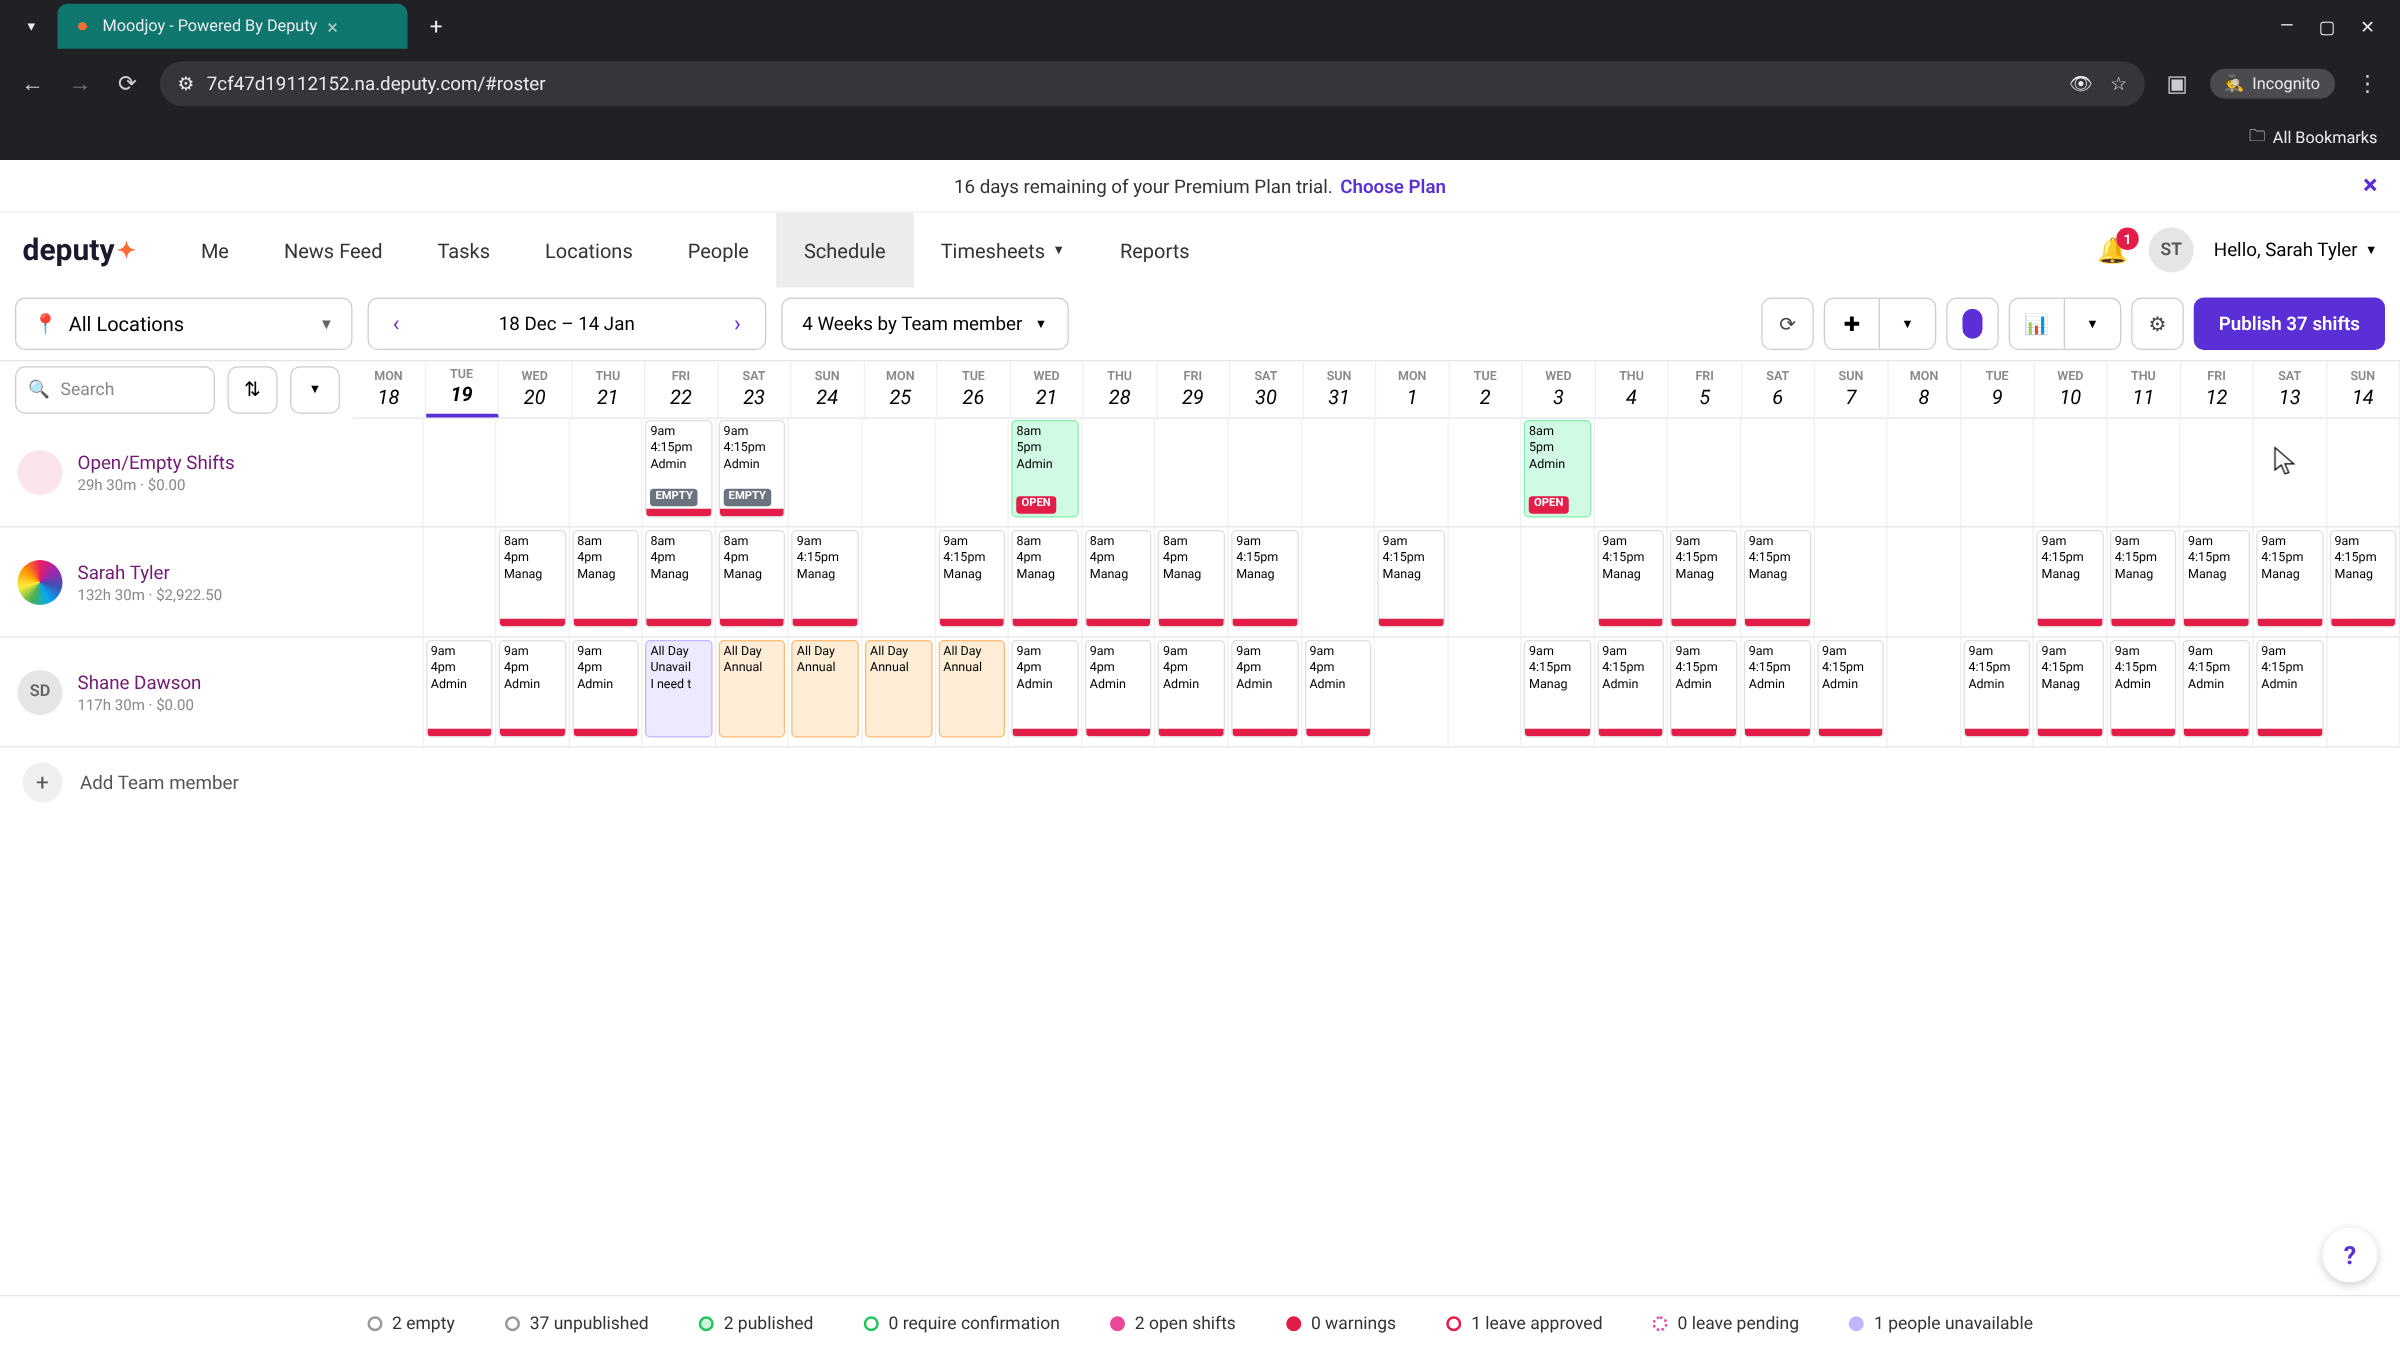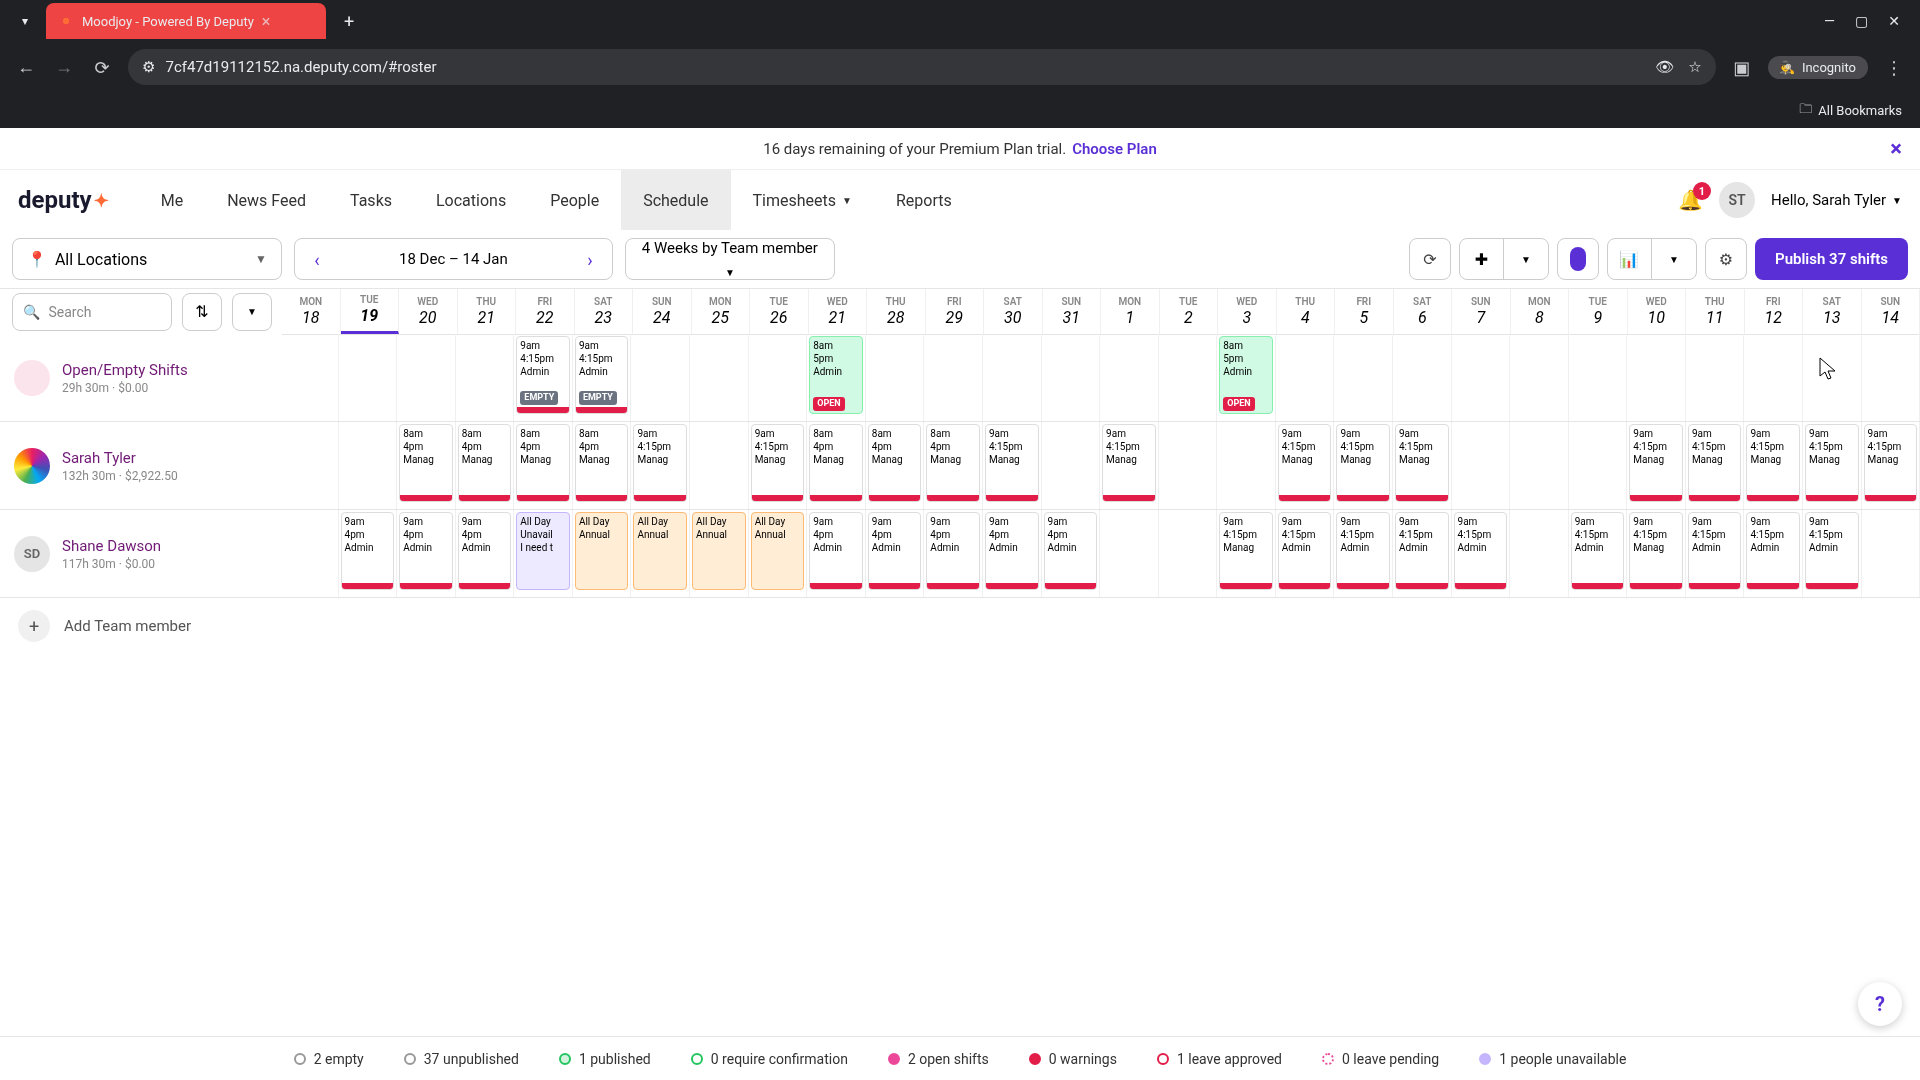--- a/index.html
+++ b/index.html
@@ -2,21 +2,21 @@
 <html><head>
 <meta charset="utf-8">
 <style>
 * { margin: 0; padding: 0; box-sizing: border-box; font-family: -apple-system, BlinkMacSystemFont, "Segoe UI", Roboto, sans-serif; }
 body { width: 1920px; height: 1080px; overflow: hidden; background: #fff; }
 
 
 .browser-chrome { background: #202124; height: 128px; color: #e8eaed; }
 .tab-bar { height: 42px; display: flex; align-items: center; padding-left: 10px; }
 .tab-dropdown { width: 30px; height: 30px; display:flex; align-items:center; justify-content:center; font-size:12px; }
-.tab { background: #ef4444; height: 36px; border-radius: 8px 8px 0 0; display: flex; align-items: center; padding: 0 12px; gap: 8px; font-size: 13px; width: 280px; margin-left: 6px; }
+.tab { background: #0f766e; height: 36px; border-radius: 8px 8px 0 0; display: flex; align-items: center; padding: 0 12px; gap: 8px; font-size: 13px; width: 280px; margin-left: 6px; }
 .tab-favicon { width:16px; height:16px; background: radial-gradient(circle, #ff6b35 30%, transparent 30%); border-radius:50%; }
 .tab-close { font-size: 16px; opacity: .7; }
 .new-tab { width:30px; height:30px; display:flex; align-items:center; justify-content:center; font-size:18px; margin-left:8px; }
 .window-controls { margin-left:auto; display:flex; gap:20px; padding-right:20px; font-size:14px; }
 .nav-bar { height: 50px; display:flex; align-items:center; padding: 0 14px; gap: 14px; }
 .nav-icon { width:24px; height:24px; display:flex; align-items:center; justify-content:center; opacity:.85; font-size:18px; }
 .addr { flex:1; background:#35363a; height:36px; border-radius:18px; display:flex; align-items:center; padding:0 14px; gap:10px; font-size:15px; }
 .addr-right { margin-left:auto; display:flex; gap:14px; align-items:center; }
 .incog-pill { background:#4a4a4f; border-radius:16px; padding:4px 12px; display:flex; align-items:center; gap:6px; font-size:13px; }
 .bookmark-bar { height:36px; display:flex; align-items:center; justify-content:flex-end; padding-right:18px; font-size:13px; gap:6px; }
@@ -40,21 +40,21 @@
 .avatar-circle { width:36px; height:36px; border-radius:50%; background:#e5e5e5; display:flex; align-items:center; justify-content:center; font-size:14px; font-weight:600; color:#555; }
 .greet { font-size:15px; display:flex; align-items:center; gap:6px; }
 
 .toolbar { height:58px; display:flex; align-items:center; padding:0 12px; gap:12px; background:#fff; }
 .loc-pill { border:1px solid #ccc; border-radius:8px; height:42px; display:flex; align-items:center; padding:0 14px; gap:8px; width:270px; }
 .loc-pin { color:#5a2fd6; }
 .loc-caret { margin-left:auto; font-size:12px; color:#666; }
 .date-nav { display:flex; align-items:center; border:1px solid #ccc; border-radius:8px; height:42px; }
 .date-btn { width:44px; display:flex; align-items:center; justify-content:center; font-size:18px; color:#5a2fd6; }
 .date-range { padding:0 60px; font-size:15px; }
-.view-pill { border:1px solid #ccc; border-radius:8px; height:42px; display:flex; align-items:center; padding:0 16px; gap:10px; font-size:15px;flex-direction:column; }
+.view-pill { border:1px solid #ccc; border-radius:8px; height:42px; display:flex; align-items:center; padding:0 16px; gap:10px; font-size:15px; }
 .toolbar-right { margin-left:auto; display:flex; align-items:center; gap:8px; }
 .tool-btn { width:42px; height:42px; border:1px solid #ccc; border-radius:8px; display:flex; align-items:center; justify-content:center; font-size:16px; color:#444; }
 .tool-group { display:flex; border:1px solid #ccc; border-radius:8px; height:42px; overflow:hidden; }
 .tool-group > div { width:44px; display:flex; align-items:center; justify-content:center; border-right:1px solid #ccc; }
 .tool-group > div:last-child { border-right:none; }
 .tool-pill-purple { background:#5a2fd6; width:16px; height:24px; border-radius:8px; }
 .publish-btn { background:#5a2fd6; color:#fff; height:42px; border-radius:8px; padding:0 20px; display:flex; align-items:center; font-size:15px; font-weight:600; }
 
 .search-row { height:46px; display:flex; align-items:center; padding-left:12px; gap:10px; border-top:1px solid #e5e5e5; }
 .search-box { border:1px solid #ccc; border-radius:8px; height:38px; width:160px; display:flex; align-items:center; padding:0 10px; gap:8px; color:#888; font-size:14px; }
@@ -767,21 +767,21 @@
     <div class="leg">
       <span class="dot empty"></span>
       <span>2 empty</span>
     </div>
     <div class="leg">
       <span class="dot unpub"></span>
       <span>37 unpublished</span>
     </div>
     <div class="leg">
       <span class="dot pub"></span>
-      <span>1 published</span>
+      <span>2 published</span>
     </div>
     <div class="leg">
       <span class="dot conf"></span>
       <span>0 require confirmation</span>
     </div>
     <div class="leg">
       <span class="dot open"></span>
       <span>2 open shifts</span>
     </div>
     <div class="leg">

